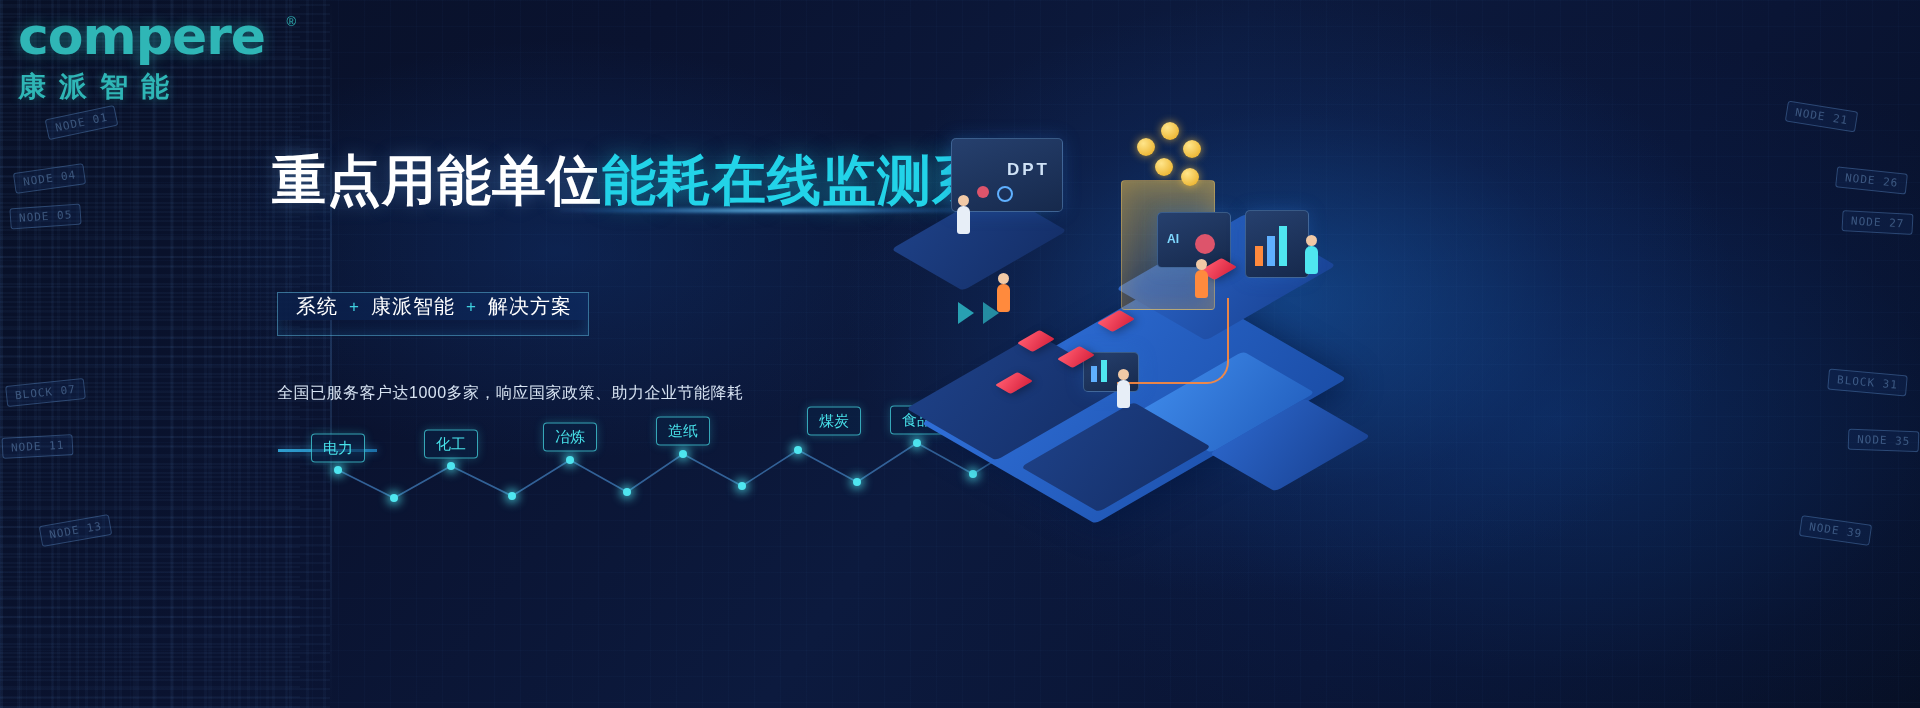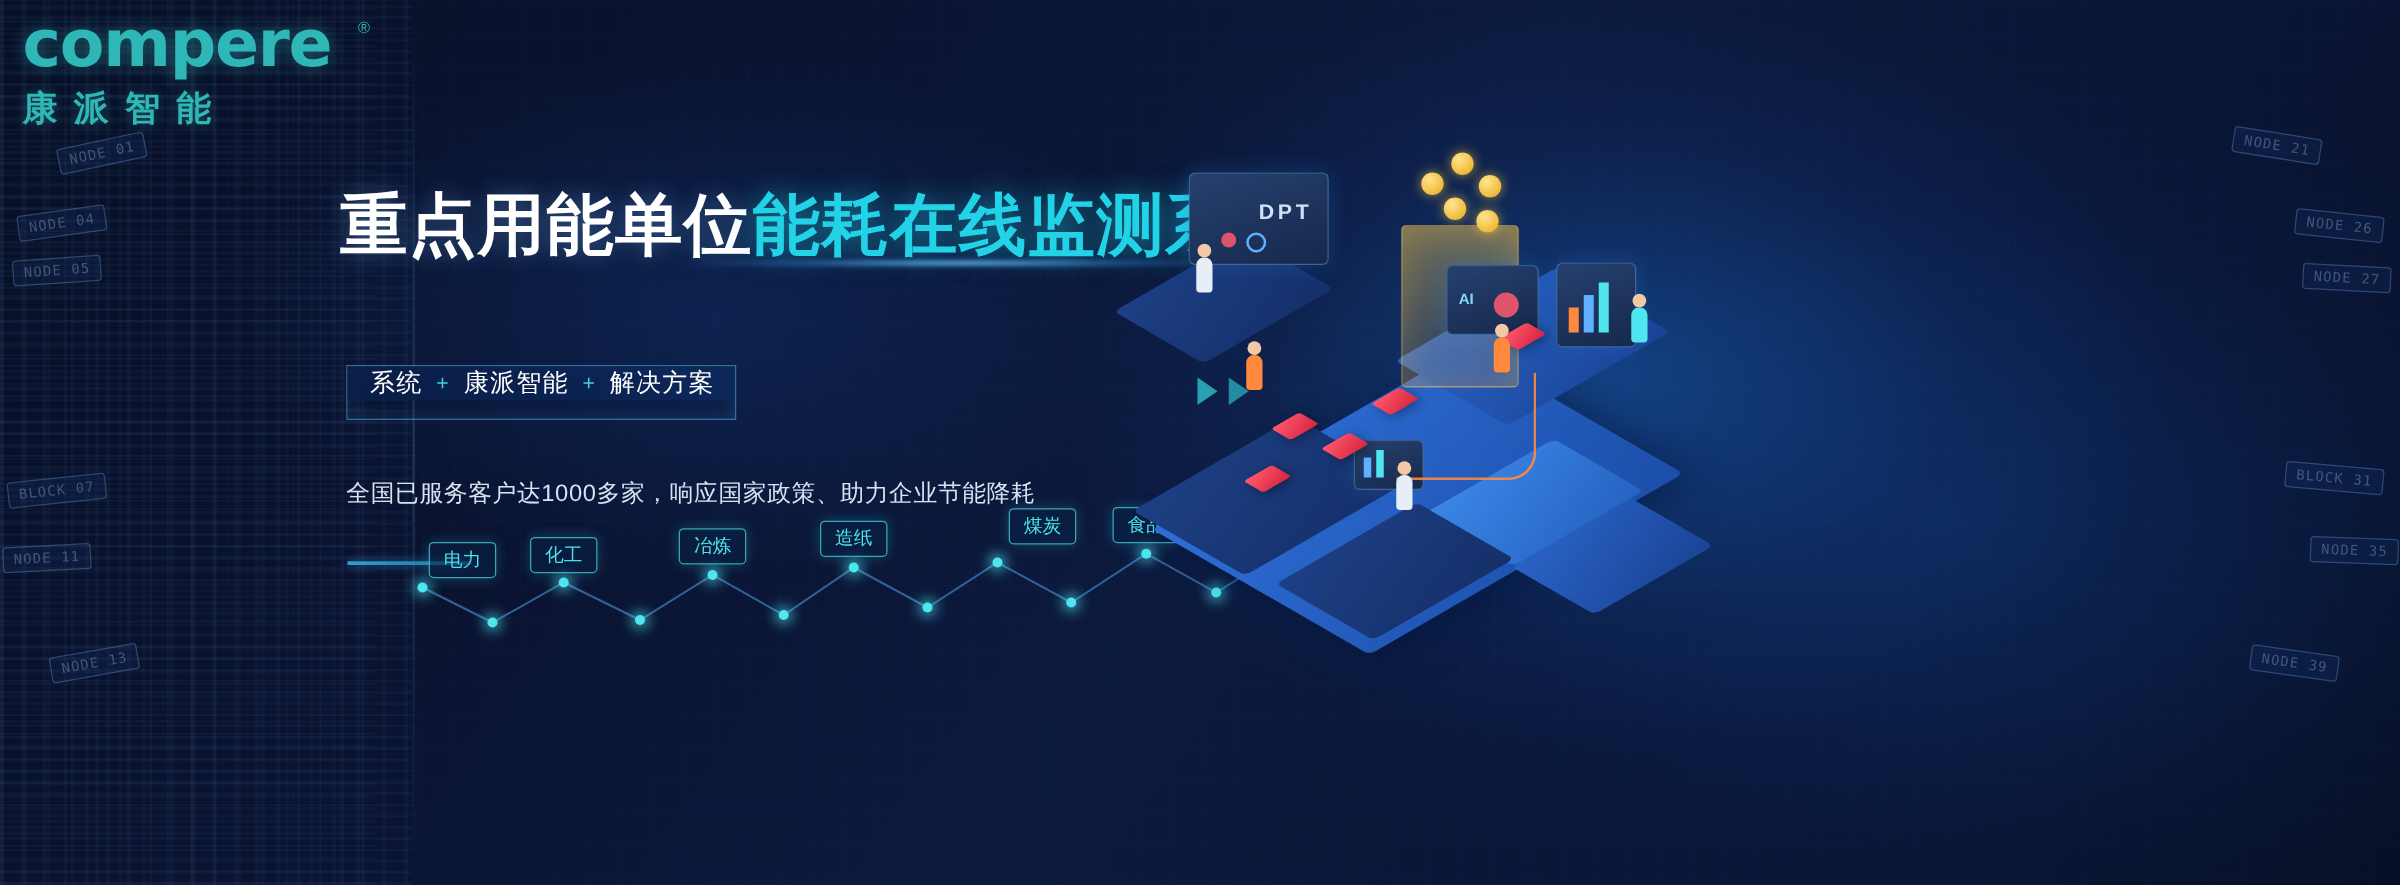--- a/index.html
+++ b/index.html
@@ -99,21 +99,21 @@
   .tri{
     width:0;height:0;border-left:16px solid #2aa8b8;
     border-top:11px solid transparent;border-bottom:11px solid transparent;
     opacity:.95;
   }
   .tri.dim{opacity:.8;}
 
   
   .para{
     position:absolute;left:277px;top:377px;color:#d7e3f2;
-    font-size:19px;line-height:1.95;letter-spacing:.5px;text-align:center;
+    font-size:16px;line-height:1.95;letter-spacing:.5px;text-align:center;
   }
   .rule{
     position:absolute;left:278px;top:449px;width:99px;height:3px;
     background:linear-gradient(90deg,#2f9fd0,#1d6fa8);
     box-shadow:0 0 8px rgba(60,170,230,.6);
   }
 
   
   .zig{position:absolute;left:250px;top:400px;width:820px;height:300px;}
   .chip{
@@ -240,21 +240,21 @@
         <div class="dot" style="left: 377px; top: 92px;"></div>
         <div class="dot" style="left: 433px; top: 54px;"></div>
         <div class="dot" style="left: 492px; top: 86px;"></div>
         <div class="dot" style="left: 548px; top: 50px;"></div>
         <div class="dot" style="left: 607px; top: 82px;"></div>
         <div class="dot" style="left: 667px; top: 43px;"></div>
         <div class="dot" style="left: 723px; top: 74px;"></div>
         <div class="dot" style="left: 779px; top: 39px;"></div>
       </div>
     <div id="zig-chips">
-        <div class="chip" style="left: 88px; top: 48px; margin-left: 32px;">电力</div>
+        <div class="chip" style="left: 88px; top: 48px;">电力</div>
         <div class="chip" style="left: 201px; top: 44px;">化工</div>
         <div class="chip" style="left: 320px; top: 37px;">冶炼</div>
         <div class="chip" style="left: 433px; top: 31px;">造纸</div>
         <div class="chip" style="left: 548px; top: 21px; margin-left: 36px;">煤炭</div>
         <div class="chip" style="left: 667px; top: 20px;">食品</div>
         <div class="chip" style="left: 779px; top: 16px;">水泥</div>
       </div>
   </div>
 
   <div class="illus">

